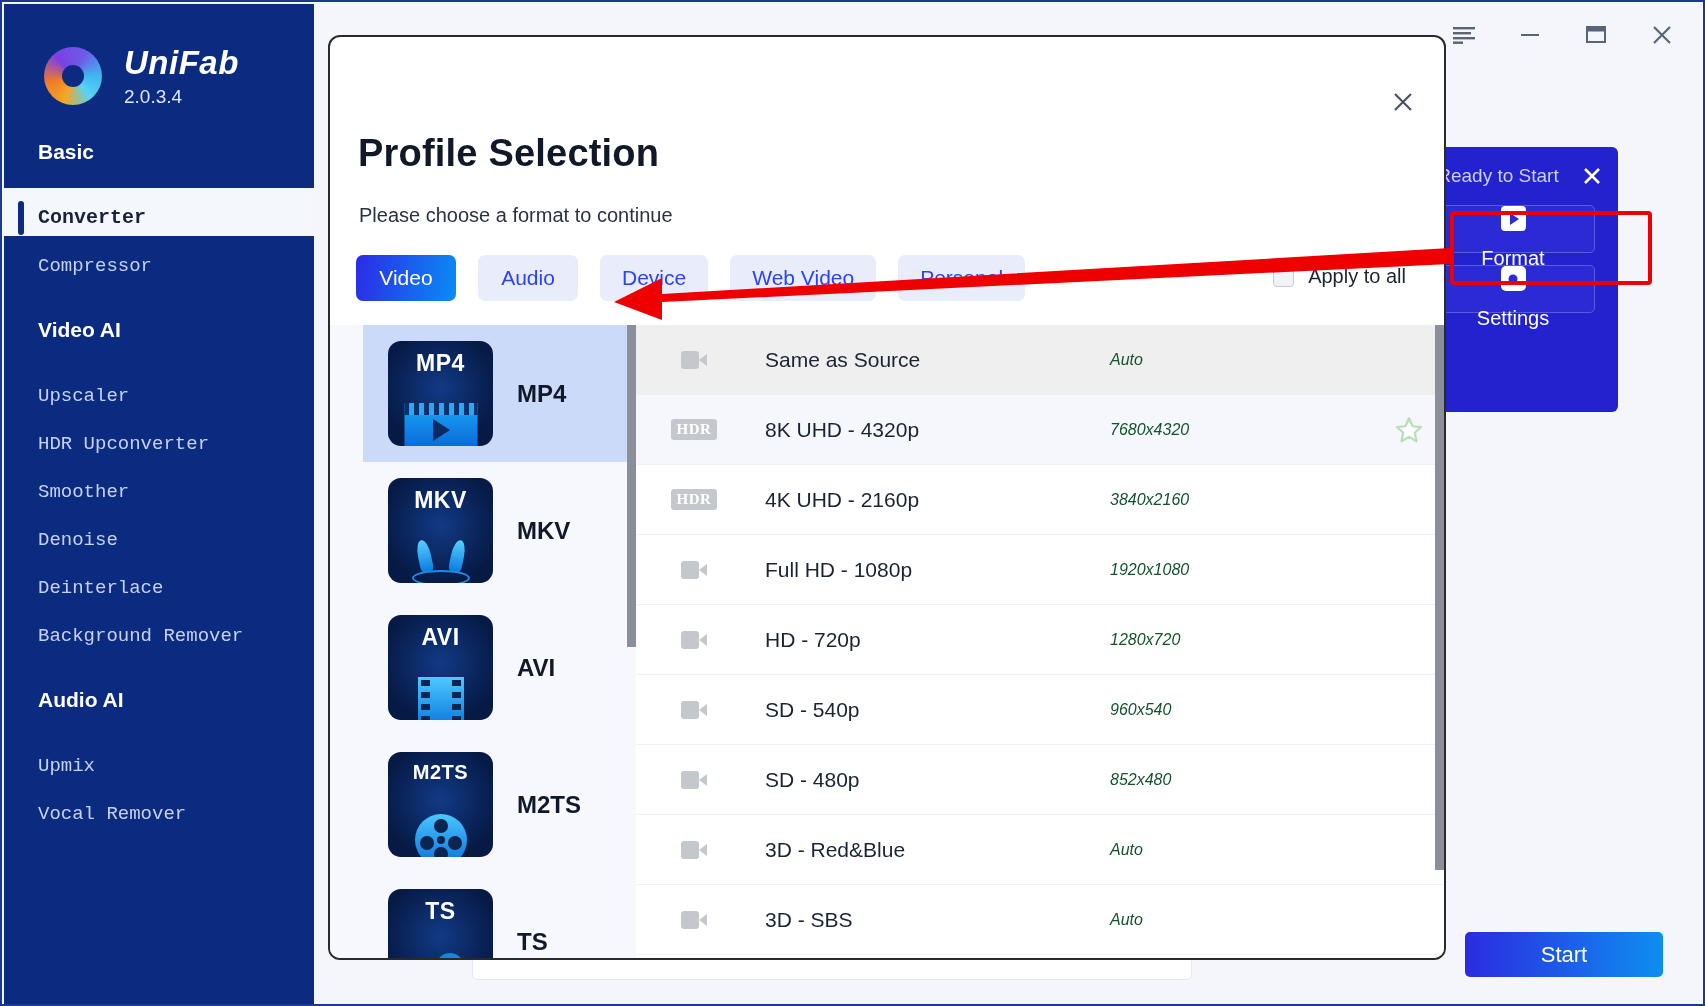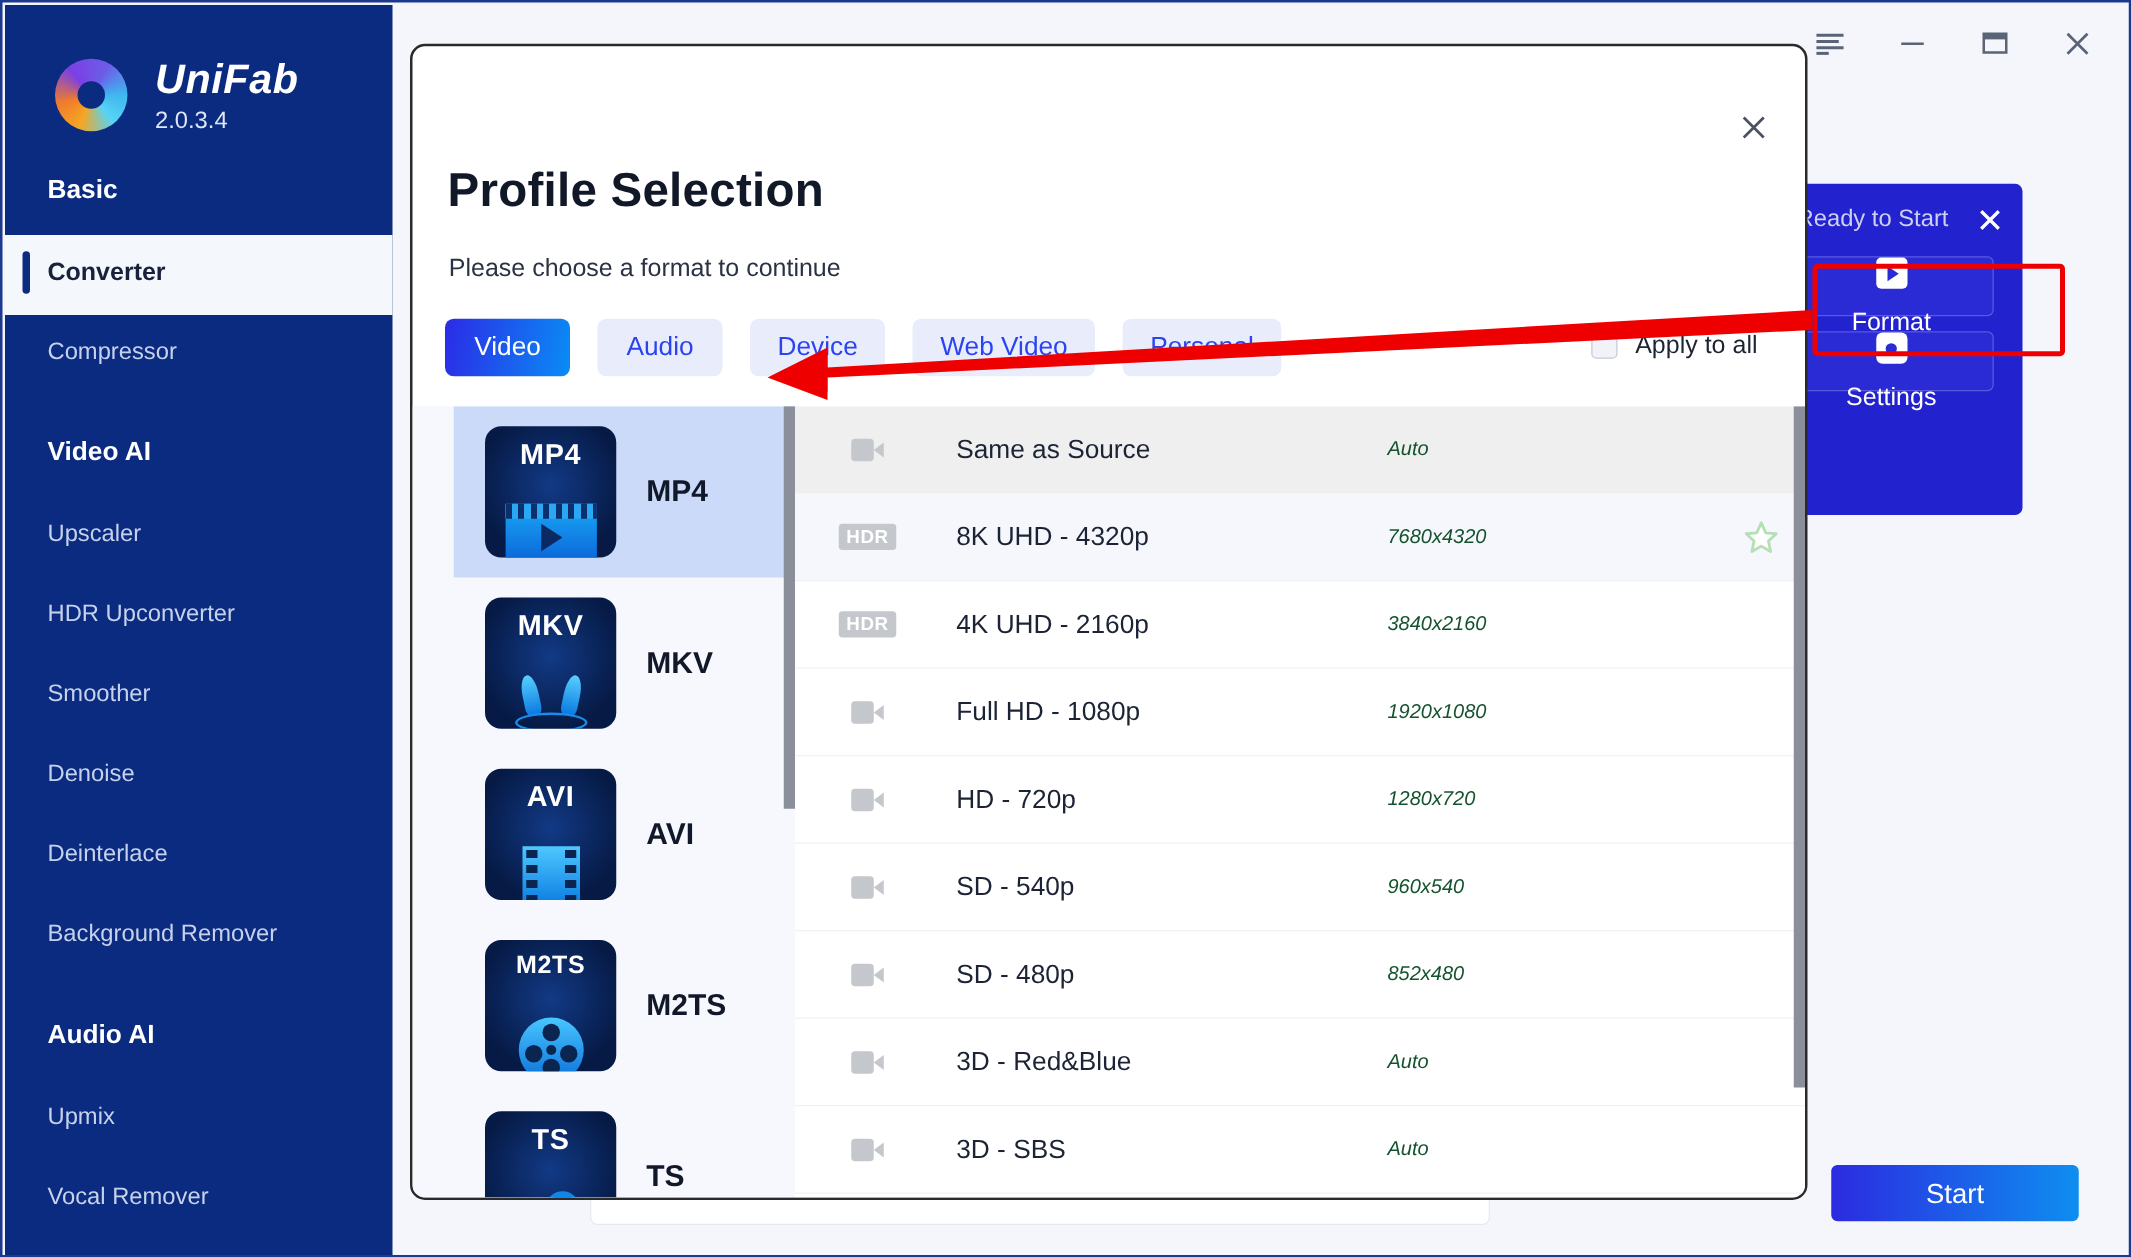--- a/index.html
+++ b/index.html
@@ -53,26 +53,27 @@
   .brand-version {
     font-size: 19px; color: #dfe6f7; margin-top: 8px; line-height: 1;
   }
 
   .nav-group {
     font-size: 21px; font-weight: bold; color: #ffffff;
     padding: 34px 0 24px 34px;
   }
   .nav-item {
     position: relative;
-    height: 64px; line-height: 60px;
+    height: 48px; line-height: 60px;
     padding-left: 34px;
     font-size: 19px;
     color: #c6d2ec;
     cursor: pointer;
     white-space: nowrap;
+    font-family: Liberation Mono, monospace;
   }
   .nav-item.active {
     background: #f4f7fc;
     color: #18223a;
     font-weight: bold;
     font-size: 20px;
   }
   .nav-item.active::before {
     content: ""; position: absolute; left: 14px; top: 13px;
     width: 6px; height: 34px; border-radius: 3px;
@@ -367,21 +368,21 @@
   .res-row {
     height: 70px;
     display: flex; align-items: center;
     border-bottom: 1px solid #eef1f6;
     cursor: pointer;
   }
   .res-row.sel-top { background: #efefef; border-bottom: none; }
   .res-row.alt { background: #f5f7fc; }
   .res-icon {
     width: 116px; flex: 0 0 auto;
-    display: flex; align-items: flex-end; justify-content: center;
+    display: flex; align-items: flex-end; justify-content: center; font-family: Liberation Serif, serif;
   }
   .cam {
     width: 26px; height: 18px; position: relative;
   }
   .cam .bd {
     position: absolute; left: 0; top: 0;
     width: 18px; height: 18px; border-radius: 3px; background: #c4c7cc;
   }
   .cam .tp {
     position: absolute; right: 0; top: 3px;

